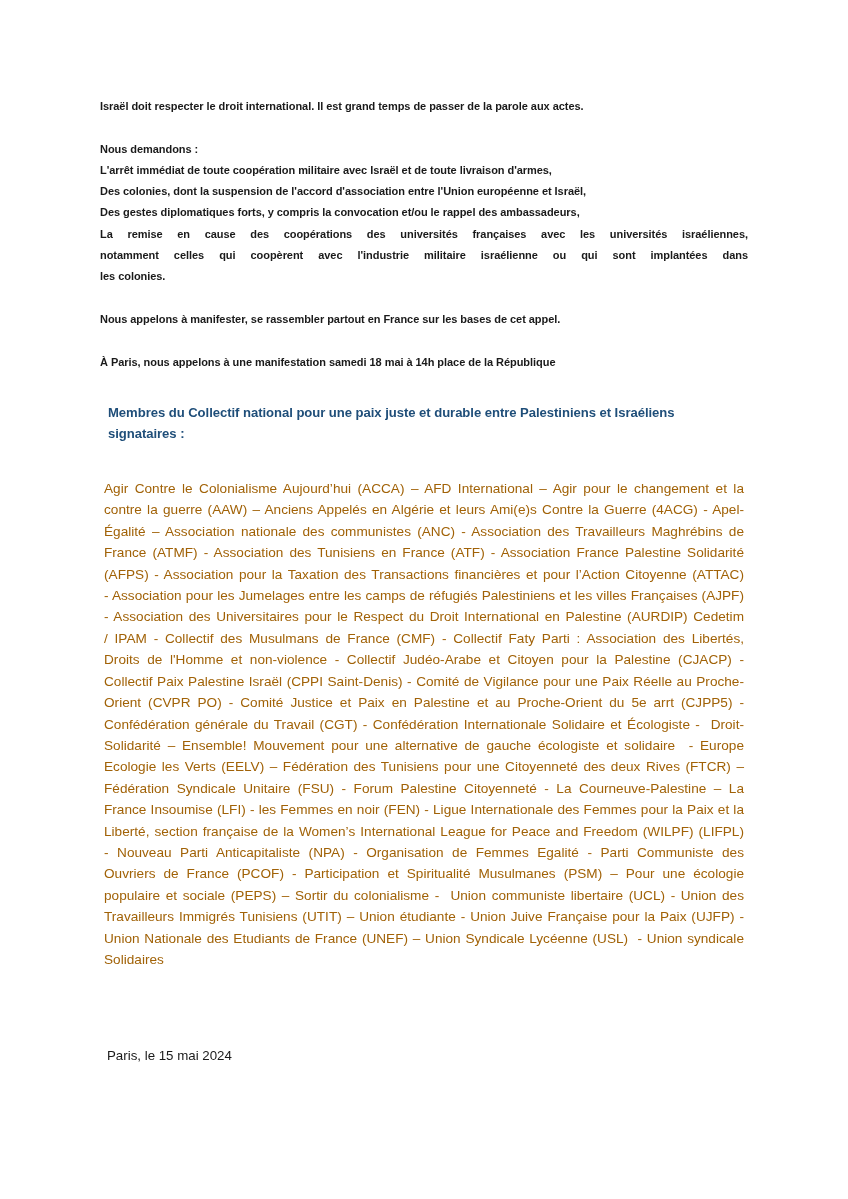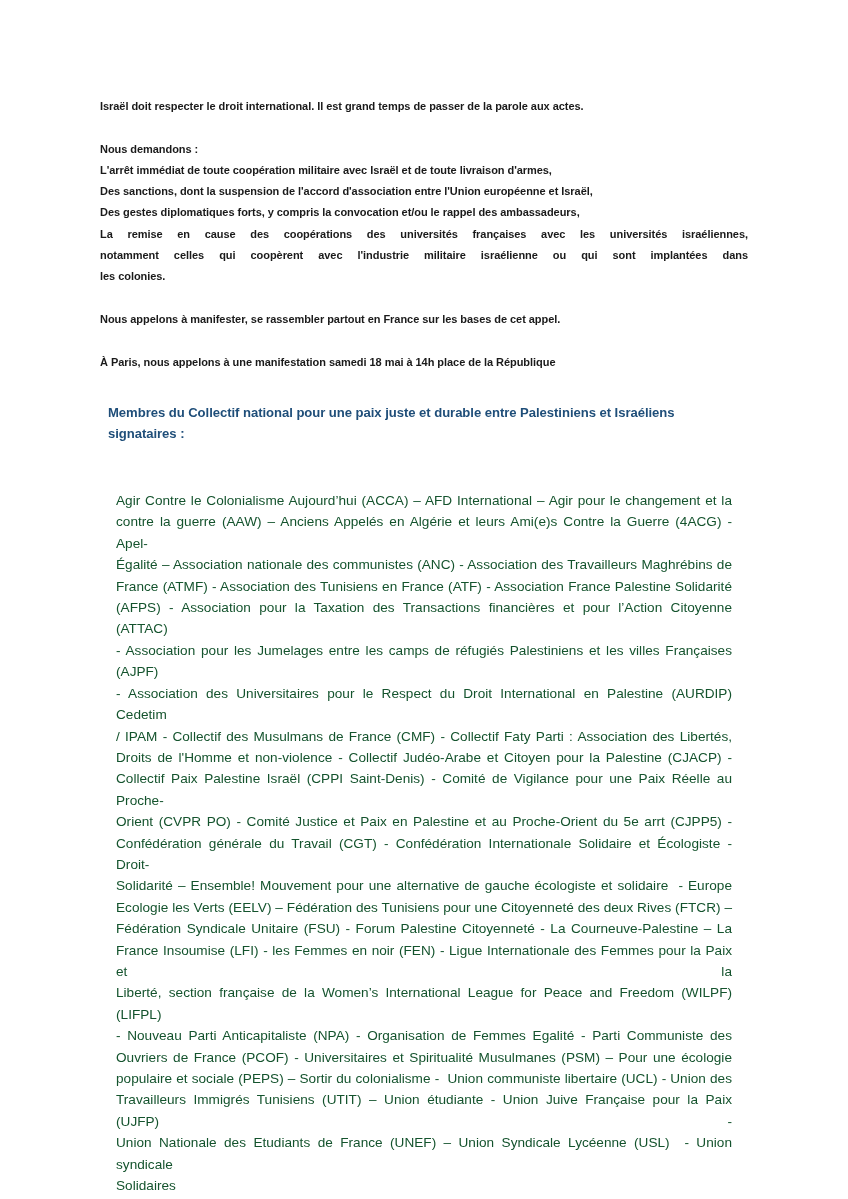--- a/index.html
+++ b/index.html
@@ -59,27 +59,27 @@
     font-weight: bold;
     font-size: 13.1px;
     line-height: 21.3px;
     margin: 8px;
     text-align: left;
     letter-spacing: -0.05px;
   }
 
   
   .signatories {
-    color: #14532d;
+    color: #a16207;
     font-weight: normal;
     font-size: 13.6px;
     line-height: 21.4px;
     text-align: justify;
     text-justify: inter-word;
-    margin: 16px;
+    margin: 4px;
     letter-spacing: 0.02px;
     word-spacing: 0.1px;
   }
   .signatories .ln {
     display: block;
     text-align: justify;
     text-align-last: justify;
     white-space: pre-wrap;
   }
   .signatories .ln.last {
@@ -103,21 +103,21 @@
 
     <p class="para-bold">
       <span class="ln">Israël doit respecter le droit international. Il est grand temps de passer de la parole aux actes.</span>
     </p>
 
     <div class="spacer-lg"></div>
 
     <p class="para-bold">
       <span class="ln">Nous demandons :</span>
       <span class="ln">L'arrêt immédiat de toute coopération militaire avec Israël et de toute livraison d'armes,</span>
-      <span class="ln">Des sanctions, dont la suspension de l'accord d'association entre l'Union européenne et Israël,</span>
+      <span class="ln">Des colonies, dont la suspension de l'accord d'association entre l'Union européenne et Israël,</span>
       <span class="ln">Des gestes diplomatiques forts, y compris la convocation et/ou le rappel des ambassadeurs,</span>
       <span class="ln j">La remise en cause des coopérations des universités françaises avec les universités israéliennes,</span>
       <span class="ln j">notamment celles qui coopèrent avec l'industrie militaire israélienne ou qui sont implantées dans</span>
       <span class="ln">les colonies.</span>
     </p>
 
     <div class="spacer-lg"></div>
 
     <p class="para-bold">
       <span class="ln">Nous appelons à manifester, se rassembler partout en France sur les bases de cet appel.</span>
@@ -150,21 +150,21 @@
       <span class="ln">Droits de l'Homme et non-violence - Collectif Judéo-Arabe et Citoyen pour la Palestine (CJACP) -</span>
       <span class="ln">Collectif Paix Palestine Israël (CPPI Saint-Denis) - Comité de Vigilance pour une Paix Réelle au Proche-</span>
       <span class="ln">Orient (CVPR PO) - Comité Justice et Paix en Palestine et au Proche-Orient du 5e arrt (CJPP5) -</span>
       <span class="ln">Confédération générale du Travail (CGT) - Confédération Internationale Solidaire et Écologiste -  Droit-</span>
       <span class="ln">Solidarité – Ensemble! Mouvement pour une alternative de gauche écologiste et solidaire  - Europe</span>
       <span class="ln">Ecologie les Verts (EELV) – Fédération des Tunisiens pour une Citoyenneté des deux Rives (FTCR) –</span>
       <span class="ln">Fédération Syndicale Unitaire (FSU) - Forum Palestine Citoyenneté - La Courneuve-Palestine – La</span>
       <span class="ln">France Insoumise (LFI) - les Femmes en noir (FEN) - Ligue Internationale des Femmes pour la Paix et la</span>
       <span class="ln">Liberté, section française de la Women’s International League for Peace and Freedom (WILPF) (LIFPL)</span>
       <span class="ln">- Nouveau Parti Anticapitaliste (NPA) - Organisation de Femmes Egalité - Parti Communiste des</span>
-      <span class="ln">Ouvriers de France (PCOF) - Universitaires et Spiritualité Musulmanes (PSM) – Pour une écologie</span>
+      <span class="ln">Ouvriers de France (PCOF) - Participation et Spiritualité Musulmanes (PSM) – Pour une écologie</span>
       <span class="ln">populaire et sociale (PEPS) – Sortir du colonialisme -  Union communiste libertaire (UCL) - Union des</span>
       <span class="ln">Travailleurs Immigrés Tunisiens (UTIT) – Union étudiante - Union Juive Française pour la Paix (UJFP) -</span>
       <span class="ln">Union Nationale des Etudiants de France (UNEF) – Union Syndicale Lycéenne (USL)  - Union syndicale</span>
       <span class="ln last">Solidaires</span>
     </p>
 
     <div class="spacer-lg"></div>
     <div class="spacer-lg"></div>
     <div class="spacer-lg"></div>
 

